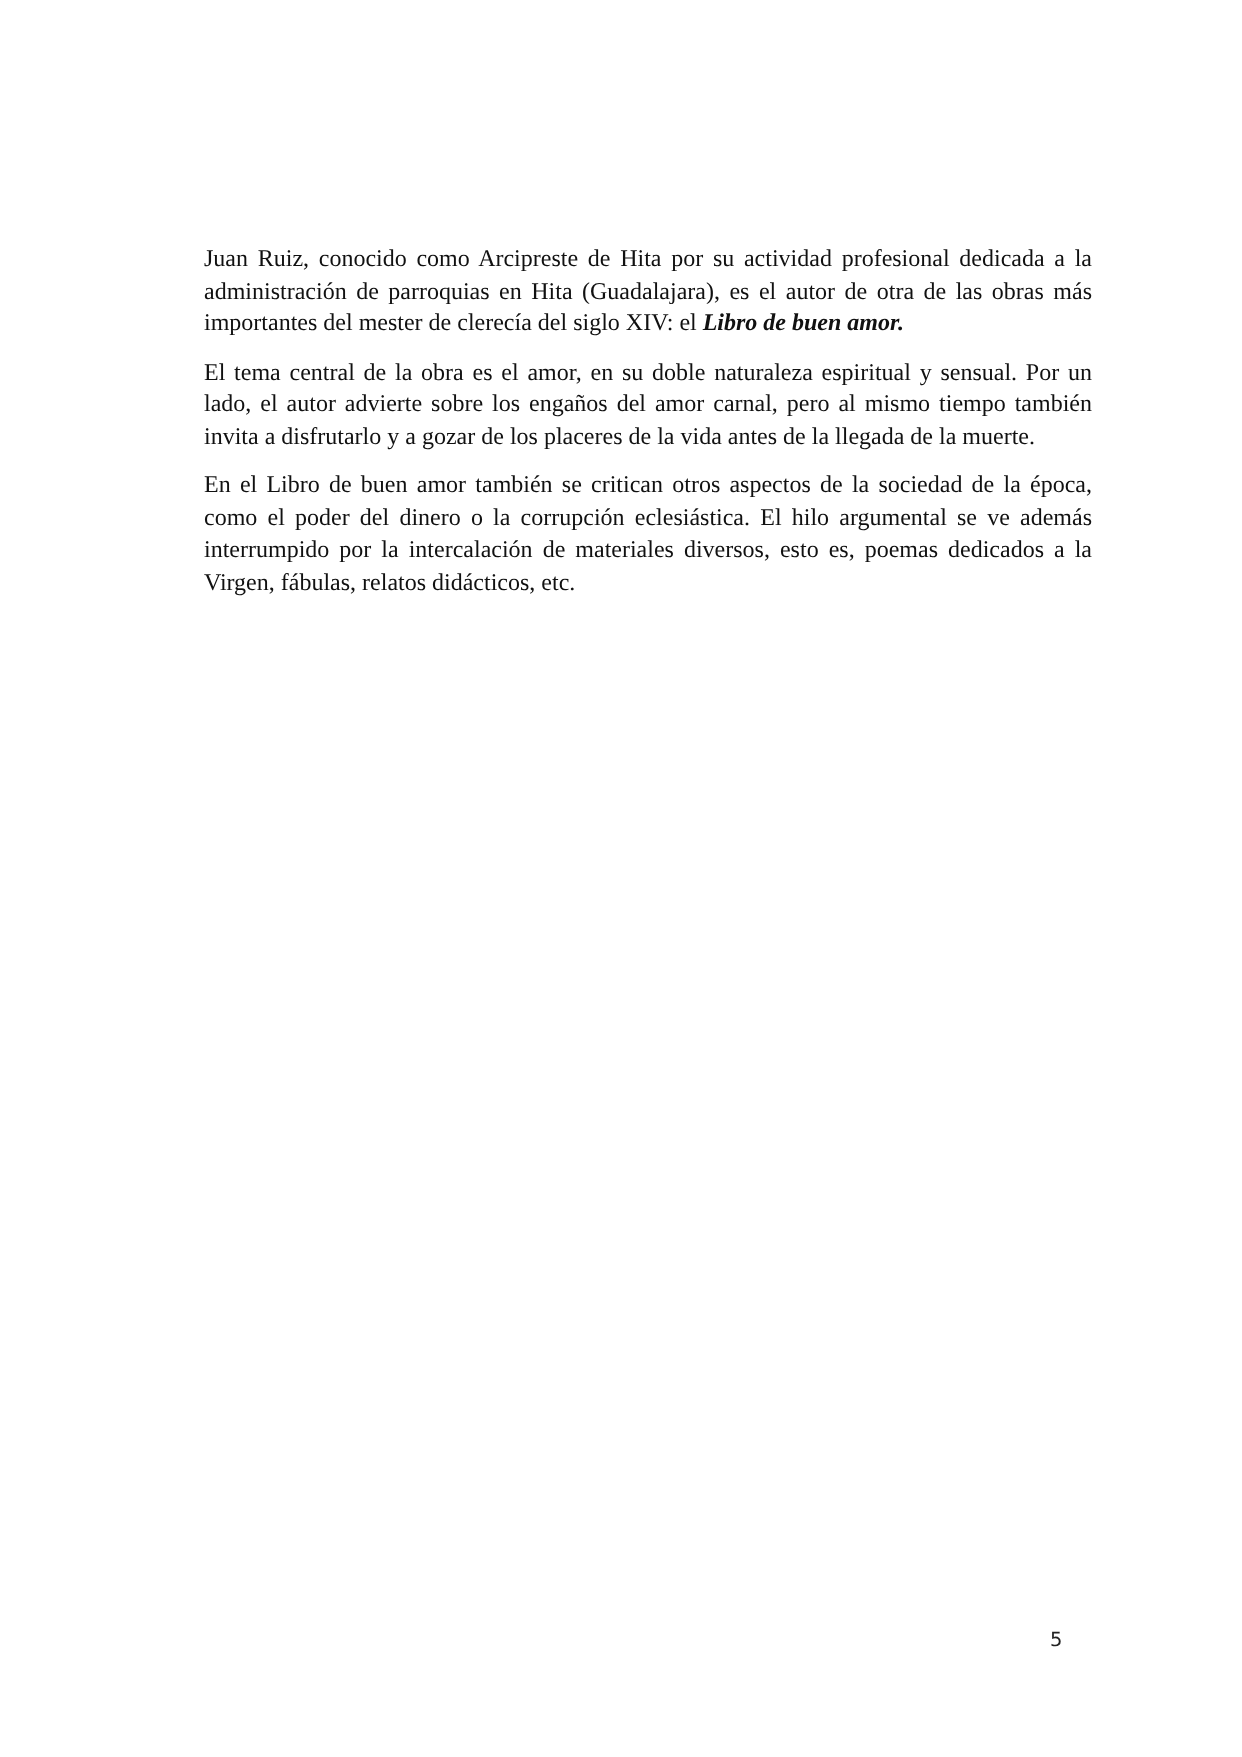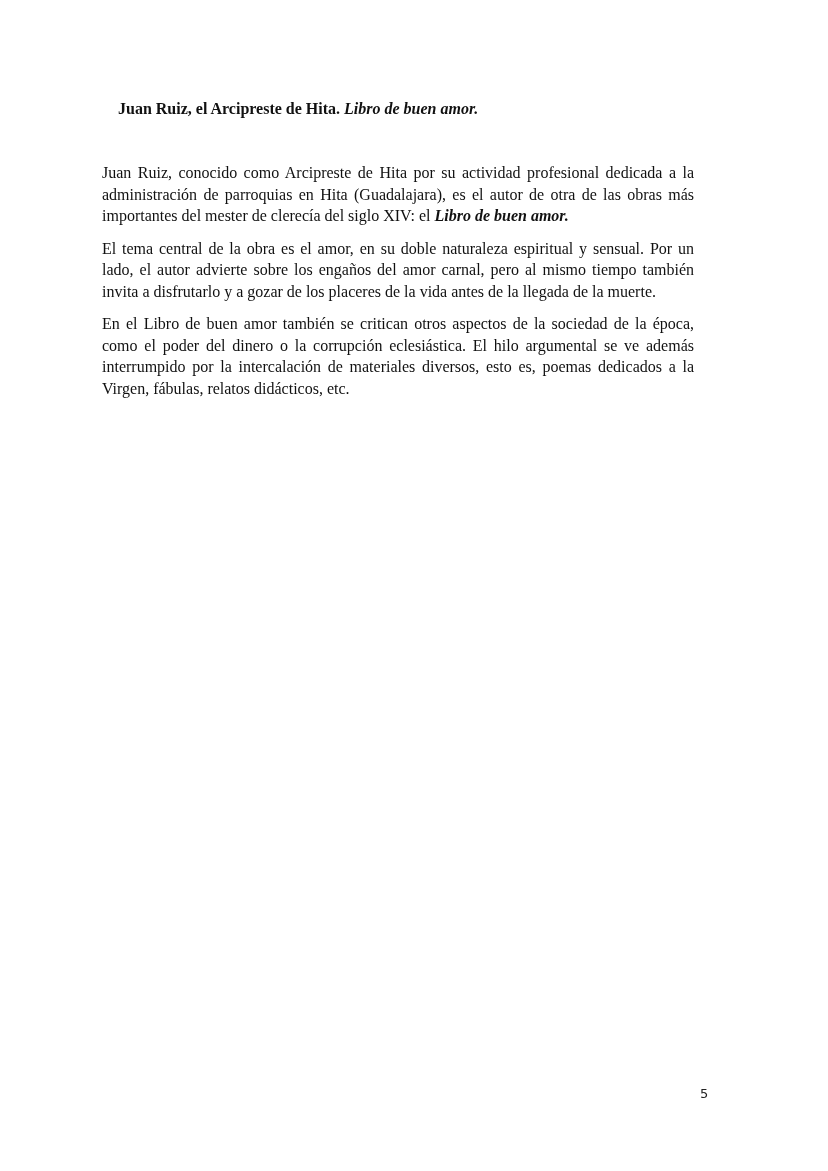--- a/index.html
+++ b/index.html
@@ -27,21 +27,21 @@
       top: 99px;
       width: 600px;
       font-size: 16px;
       font-weight: bold;
       line-height: 20px;
       white-space: nowrap;
     }
     .heading .it { font-style: italic; }
     .body-text {
       position: absolute;
-      left: 102px;
+      left: 136px;
       top: 162px;
       width: 592px;
     }
     .para {
       margin: 0 0 11px 0;
       font-size: 16px;
       line-height: 21.5px;
       text-align: justify;
     }
     .para .it { }
@@ -53,21 +53,20 @@
       font-family: "DejaVu Sans", "Liberation Sans", sans-serif;
       font-size: 13px;
       color: #222222;
     }
   </style>
 </head>
 <body>
 
 <div class="page">
 
-  <div class="heading"><span>Juan Ruiz, el Arcipreste de Hita. </span><span class="it">Libro de buen amor.</span></div>
 
   <div class="body-text">
     <p class="para"><span>Juan Ruiz, conocido como Arcipreste de Hita por su actividad profesional dedicada a la administración de parroquias en Hita (Guadalajara), es el autor de otra de las obras más importantes del mester de clerecía del siglo XIV: el </span><span class="bi">Libro de buen amor.</span><span></span></p>
 
     <p class="para"><span>El tema central de la obra es el amor, en su doble naturaleza espiritual y sensual. Por un lado, el autor advierte sobre los engaños del amor carnal, pero al mismo tiempo también invita a disfrutarlo y a gozar de los placeres de la vida antes de la llegada de la muerte.</span></p>
 
     <p class="para"><span>En el </span><span class="it">Libro de buen amor</span><span> también se critican otros aspectos de la sociedad de la época, como el poder del dinero o la corrupción eclesiástica. El hilo argumental se ve además interrumpido por la intercalación de materiales diversos, esto es, poemas dedicados a la Virgen, fábulas, relatos didácticos, etc.</span></p>
   </div>
 
   <div class="page-number">5</div>

